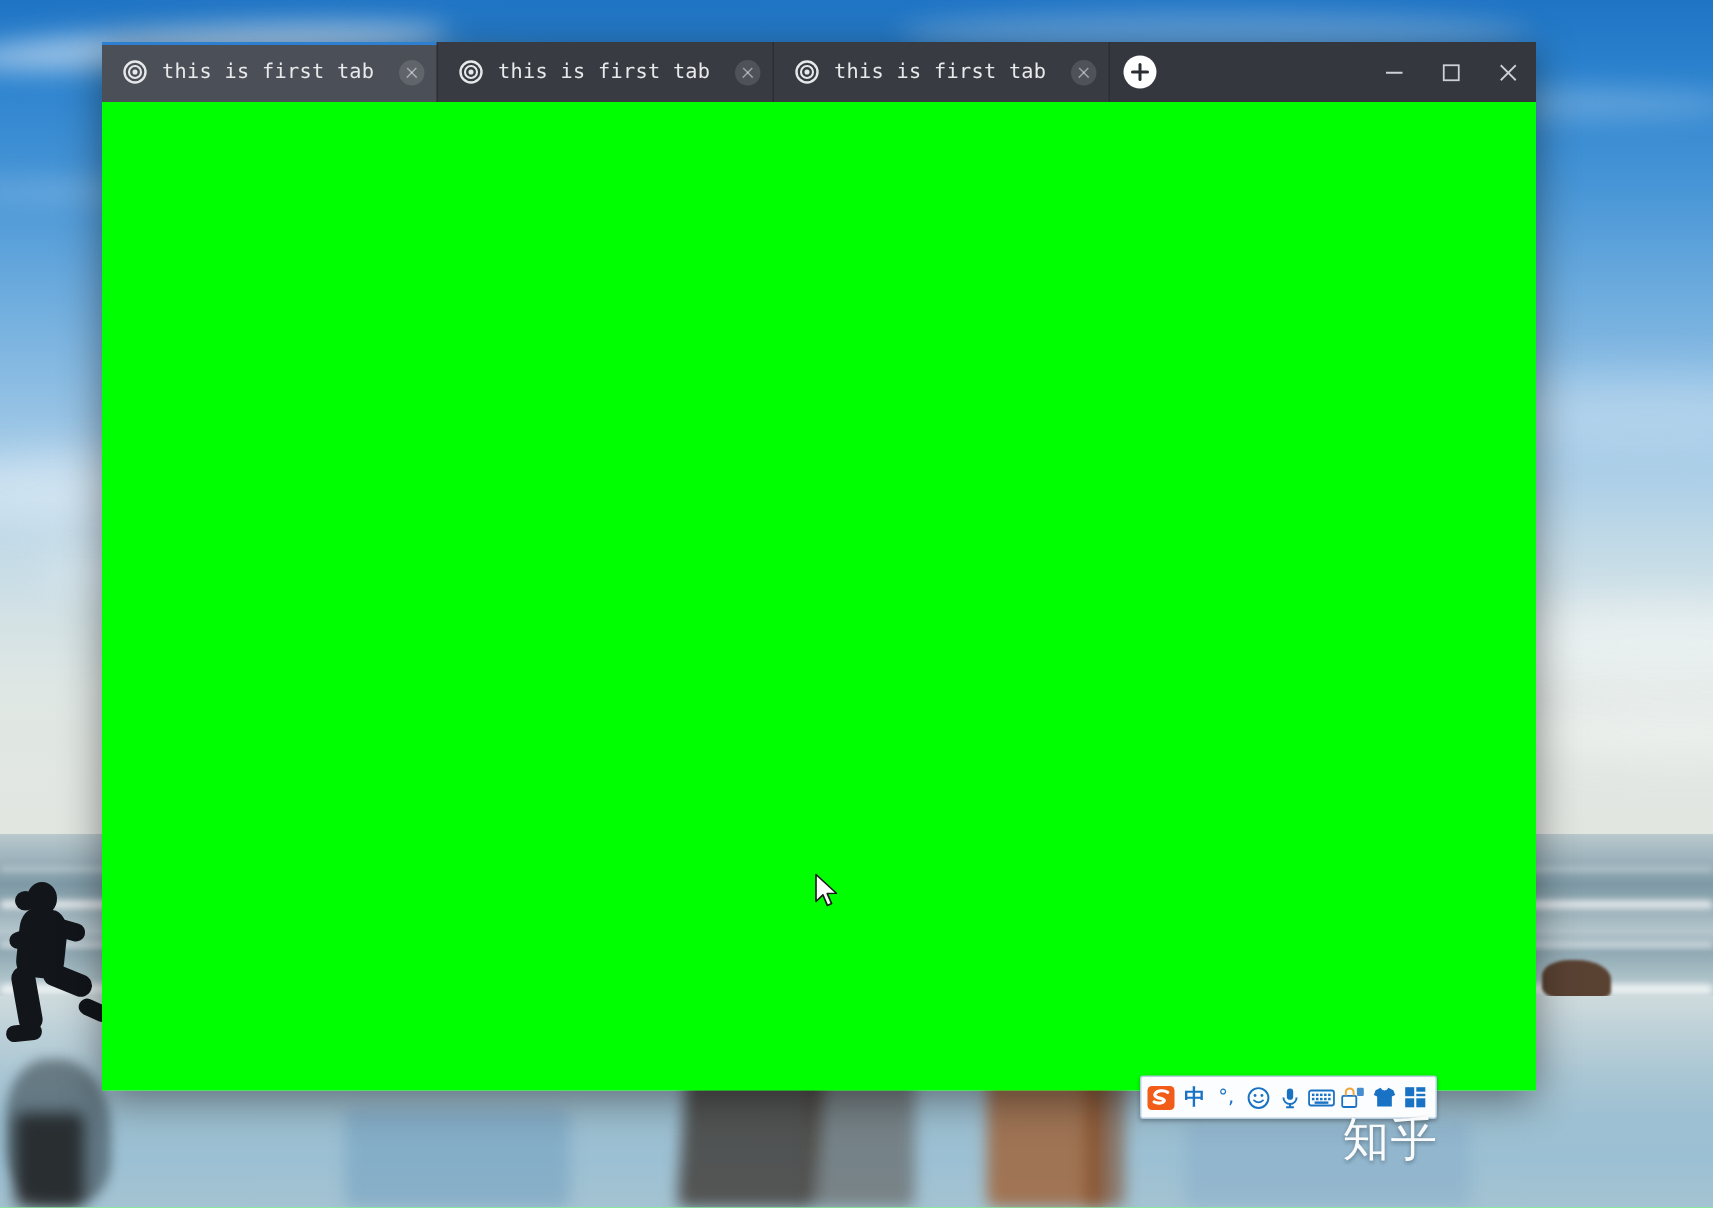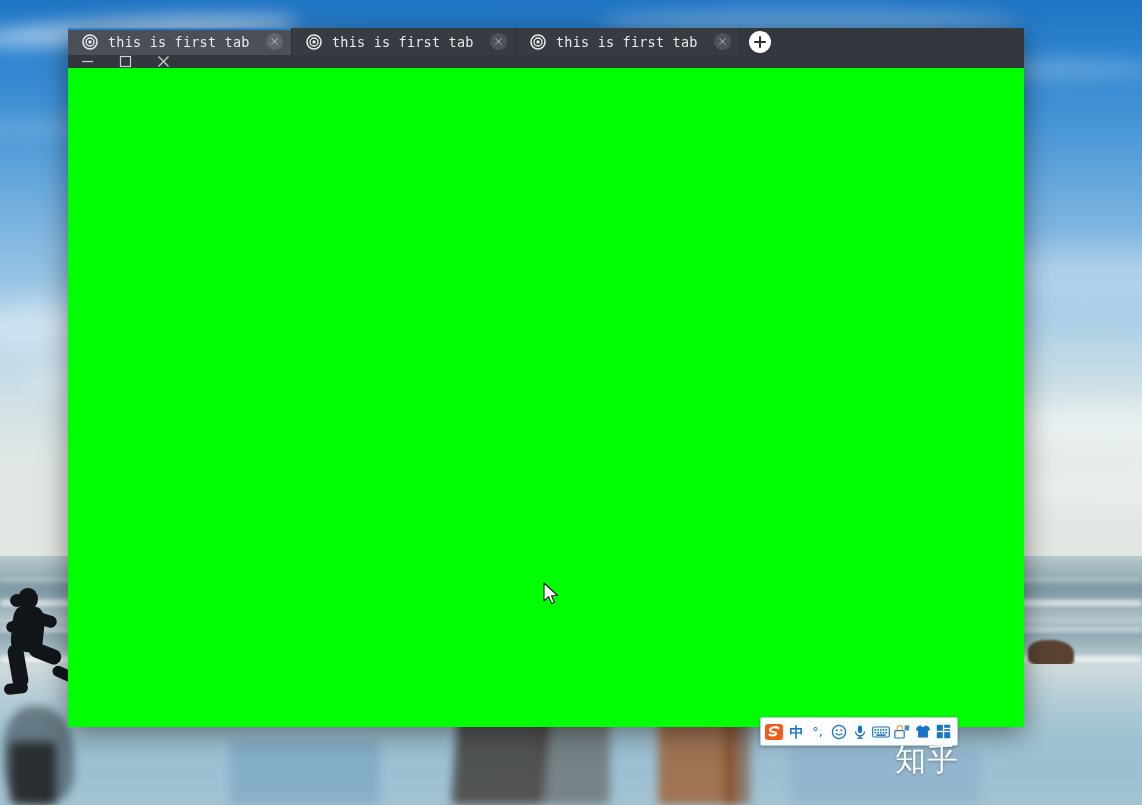--- a/index.html
+++ b/index.html
@@ -167,21 +167,20 @@
   }
 
   
   #titlebar {
     position: relative;
     height: 40px;
     background: #34373d;
     display: flex;
     align-items: stretch;
     overflow: hidden;
-    flex-direction: column;
   }
   .tab-strip {
     display: flex;
     align-items: stretch;
     height: 40px;
   }
   .tab {
     position: relative;
     display: flex;
     align-items: center;

